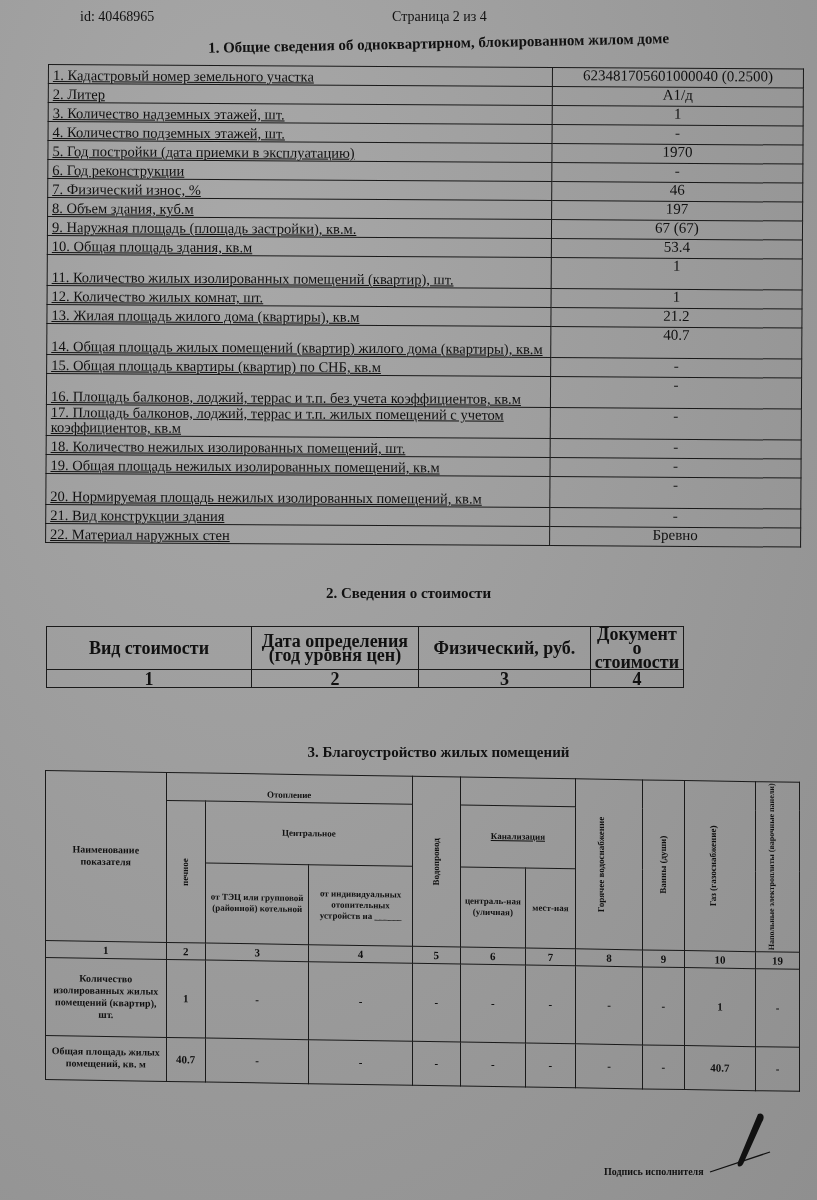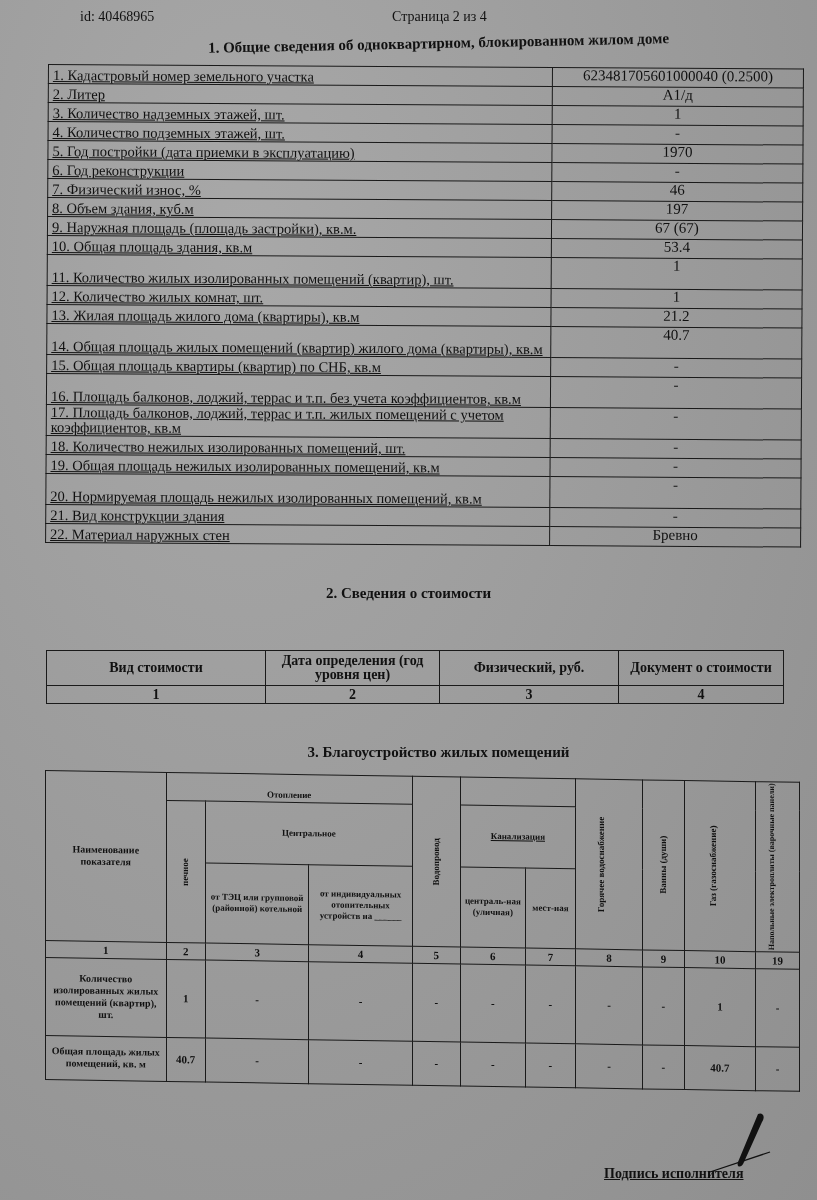--- a/index.html
+++ b/index.html
@@ -26,34 +26,34 @@
   table { border-collapse: collapse; position: absolute; }
   td, th { border: 1.5px solid #1a1a1a; padding: 0 4px; }
 
   
   #t1 { left: 48px; top: 64px; width: 756px; font-size: 14.5px; transform: rotate(0.35deg); transform-origin: left top; }
   #t1 td.k { width: 495px; line-height: 15px; height: 18px; vertical-align: bottom; text-decoration: underline; text-underline-offset: 1px; }
   #t1 td.v { text-align: center; line-height: 15px; vertical-align: top; font-size: 15px; }
   #t1 tr.tall td.k { height: 30px; }
 
   
-  #t2 { left: 46px; top: 650px; width: 738px; font-size: 14px; font-weight: bold; }
+  #t2 { left: 46px; top: 626px; width: 638px; font-size: 18px; font-weight: bold; }
   #t2 th { height: 34px; line-height: 14px; font-weight: bold; }
   #t2 td { text-align: center; height: 17px; line-height: 16px; font-weight: bold; }
 
   
   #t3 { left: 45px; top: 770px; width: 755px; font-size: 9px; font-weight: bold; transform: skewY(0.9deg); transform-origin: left top; }
   #t3 th { font-weight: bold; text-align: center; vertical-align: middle; padding: 1px 2px; line-height: 11px; }
   #t3 td { text-align: center; vertical-align: middle; padding: 1px 2px; }
   #t3 .vert { writing-mode: vertical-rl; transform: rotate(180deg); margin: auto; font-size: 9px; }
   #t3 .num td { font-size: 11px; height: 14px; }
   #t3 .row-name { font-size: 10px; line-height: 12px; width: 108px; }
   #t3 .val { font-size: 11px; }
 
-  #signature-area { position: absolute; left: 604px; top: 1166px; font-size: 14px; font-weight: bold; text-decoration: underline; }
+  #signature-area { position: absolute; left: 604px; top: 1166px; font-size: 10px; font-weight: bold; }
   #signature-mark { position: absolute; left: 700px; top: 1110px; }
 </style>
 </head>
 <body>
 
 <div class="hdr" id="doc-id">id: 40468965</div>
 <div class="hdr" id="page-num">Страница 2 из 4</div>
 
 <div class="section-title" id="s1-title">1. Общие сведения об одноквартирном, блокированном жилом доме</div>
 <table id="t1">

